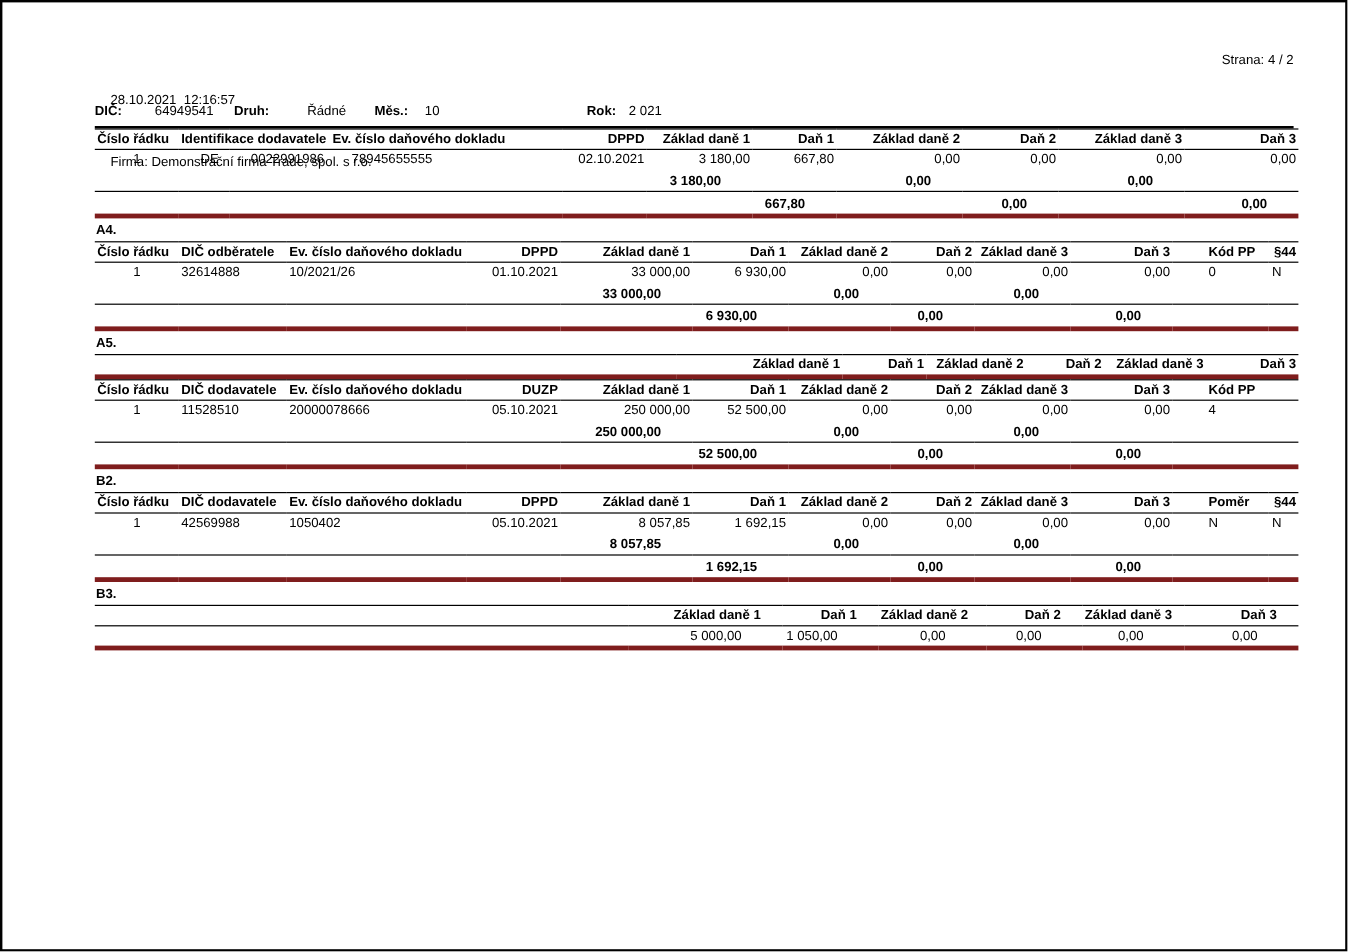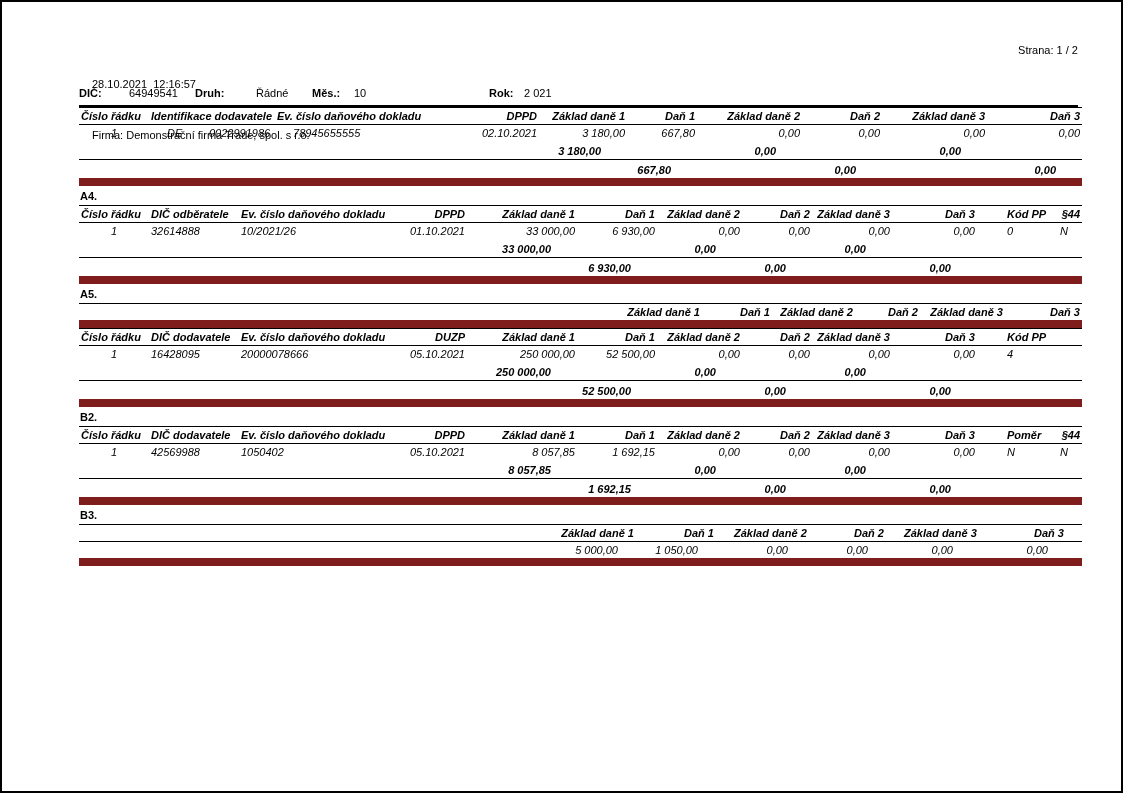--- a/index.html
+++ b/index.html
@@ -21,21 +21,21 @@
 
   
   .meta-row { position:relative; height:14px; margin-top:0; }
   .meta-row span { position:absolute; top:0; white-space:nowrap; }
   .meta-row .b { font-weight:bold; }
   .rule { border-top:2px solid #000; margin-top:4px; height:0; }
 
   
   .section-label { font-weight:bold; padding:4px 0 3px 1px; font-size:11px; }
   table.grid { border-collapse:collapse; table-layout:fixed; width:1003px;
-               border-bottom:8px solid #7f1d1d;font-style:italic; }
+               border-bottom:4px solid #7f1d1d; }
   table.grid th, table.grid td {
     padding:1px 2px; line-height:14px; font-size:11px;
     white-space:nowrap; font-weight:normal; text-align:left;
   }
   tr.hdr th { font-weight:bold; border-top:1px solid #000; border-bottom:1px solid #000; }
   .r { text-align:right !important; }
   .c { text-align:center !important; }
   tr.tot td { font-weight:bold; padding-top:3px; padding-bottom:1px; text-align:right; }
   tr.t1 td { border-bottom:1px solid #000; }
   .sh { padding-right:26px !important; }
@@ -50,21 +50,21 @@
 <body>
 
 <div class="page">
   <div class="content">
 
     <div class="report-header">
       <div class="hdr-left">
         <div>28.10.2021  12:16:57</div>
         <div>Firma: Demonstrační firma Trade, spol. s r.o.</div>
       </div>
-      <div class="hdr-page">Strana: 1 / 2</div>
+      <div class="hdr-page">Strana: 4 / 2</div>
     </div>
 
     <div class="meta-row">
       <span class="b" style="left:0">DIČ:</span>
       <span style="left:50px">64949541</span>
       <span class="b" style="left:116px">Druh:</span>
       <span style="left:177px">Řádné</span>
       <span class="b" style="left:233px">Měs.:</span>
       <span style="left:275px">10</span>
       <span class="b" style="left:410px">Rok:</span>
@@ -255,21 +255,21 @@
           <th class="r">Základ daně 1</th>
           <th class="r">Daň 1</th>
           <th class="r">Základ daně 2</th>
           <th class="r">Daň 2</th>
           <th class="r">Základ daně 3</th>
           <th class="r">Daň 3</th>
           <th class="pl">Kód PP</th>
         </tr>
         <tr class="data">
           <td class="c">1</td>
-          <td>16428095</td>
+          <td>11528510</td>
           <td>20000078666</td>
           <td class="r">05.10.2021</td>
           <td class="r">250 000,00</td>
           <td class="r">52 500,00</td>
           <td class="r">0,00</td>
           <td class="r">0,00</td>
           <td class="r">0,00</td>
           <td class="r">0,00</td>
           <td class="pl">4</td>
         </tr>

